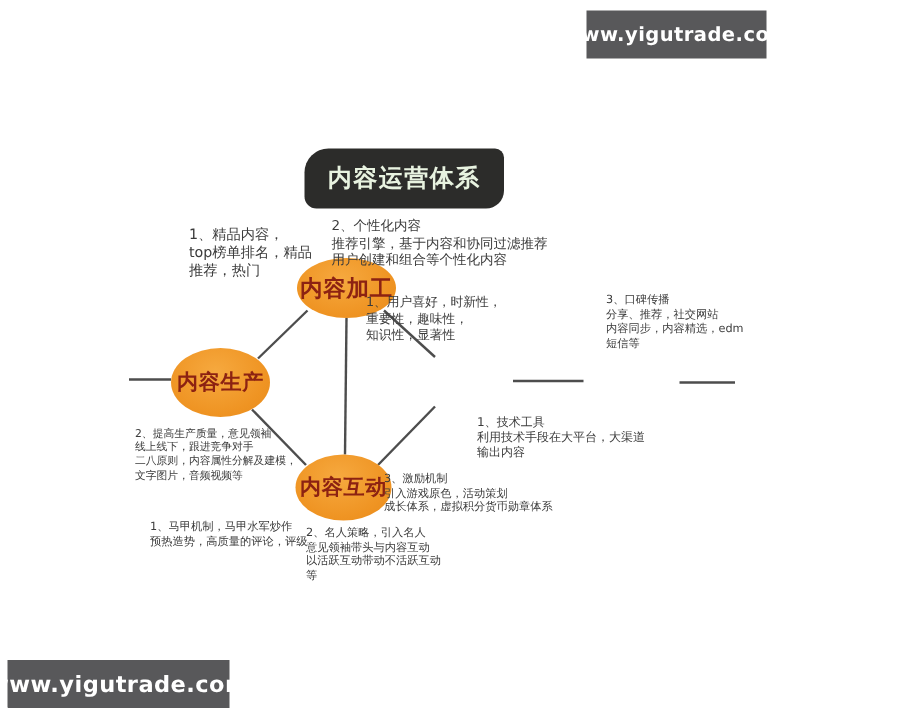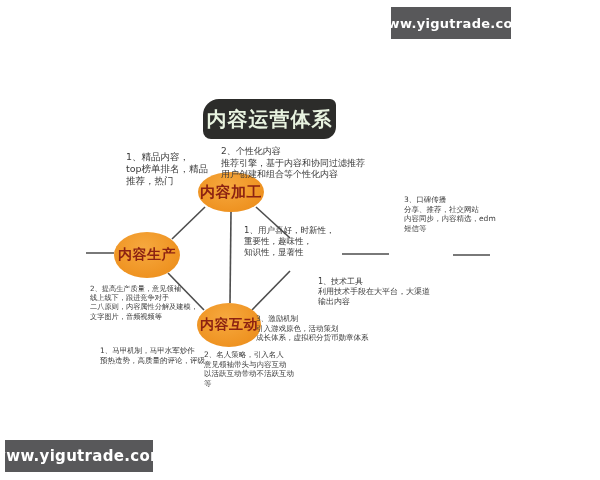--- a/index.html
+++ b/index.html
@@ -8,21 +8,21 @@
     font-family:"DejaVu Sans","Liberation Sans",sans-serif; overflow:hidden;border-radius:22px;
   }
   .watermark {
     position:absolute; background:#58585a; color:#ffffff; font-weight:bold;
     display:flex; align-items:center; justify-content:center; letter-spacing:.3px;
   }
   .wm-top { left:391px; top:7px; width:120px; height:32px; font-size:13px; }
   .wm-bottom { left:5px; top:440px; width:148px; height:32px; font-size:15px; }
   .title-box {
     position:absolute; left:203px; top:99px; width:133px; height:40px;
-    background:#2c2c2a; color:#e8f3e0; font-size:20px; font-weight:bold;
+    background:#2c2c2a; color:#e8f3e0; font-size:16px; font-weight:bold;
     display:flex; align-items:center; justify-content:center;
     border-radius:16px 6px 12px 8px; letter-spacing:1px;
   }
   svg.lines { position:absolute; left:0; top:0; width:600px; height:480px; }
   .node {
     position:absolute; border-radius:50%;
     background: radial-gradient(ellipse at 45% 35%, #f6a93f 0%, #ef9423 65%, #e78a1a 100%);
     display:flex; align-items:center; justify-content:center;
     color:#8c2212; font-weight:bold; font-size:14px; letter-spacing:.5px;
   }
@@ -31,21 +31,21 @@
   .node-consumption { left:279px; top:232px; width:63px; height:44px; }
   .node-output      { left:389px; top:232px; width:64px; height:44px; }
   .node-interaction { left:197px; top:303px; width:64px; height:44px; }
   .note {
     position:absolute; text-align:left; color:#3b3b3b; font-weight:normal;
     white-space:pre-line; line-height:1.28;
   }
   .note-boutique     { left:126px; top:151px; width:84px;  font-size:9.5px; }
   .note-channels     { left:83px;  top:194px; width:154px; font-size:10px; }
   .note-personal     { left:221px; top:146px; width:152px; font-size:9px; }
-  .note-preference   { left:244px; top:197px; width:100px; font-size:8.5px;margin-top:28px; }
+  .note-preference   { left:244px; top:197px; width:100px; font-size:8.5px; }
   .note-strategy     { left:336px; top:182px; width:72px;  font-size:8px; }
   .note-wordofmouth  { left:404px; top:195px; width:96px;  font-size:7.5px; }
   .note-techtools    { left:318px; top:277px; width:120px; font-size:8px; }
   .note-quality      { left:90px;  top:284px; width:114px; font-size:7.2px; }
   .note-sockpuppet   { left:100px; top:334px; width:112px; font-size:7.5px;margin-top:12px; }
   .note-incentive    { left:256px; top:314px; width:118px; font-size:7.5px; }
   .note-celebrity    { left:204px; top:350px; width:96px;  font-size:7.5px; }
 </style>
 </head>
 <body>

